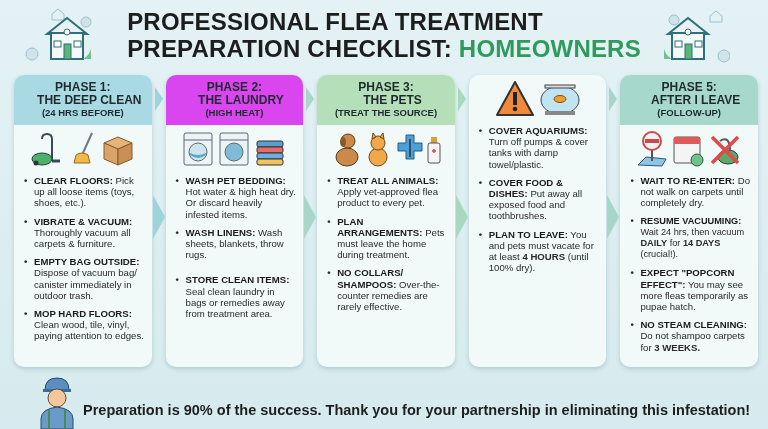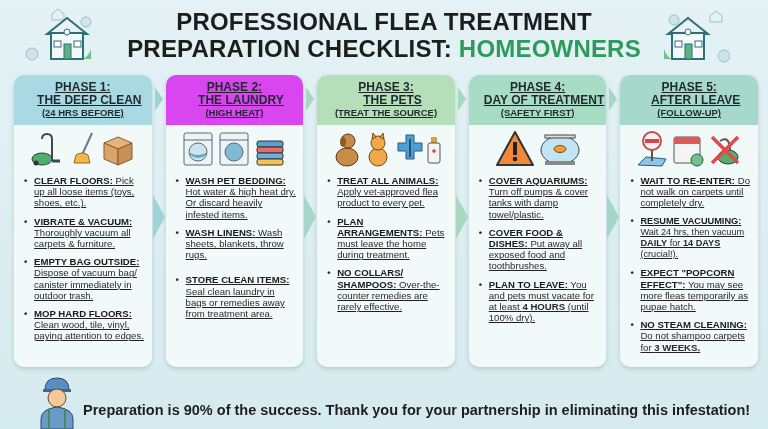--- a/index.html
+++ b/index.html
@@ -8,33 +8,33 @@
     font-family: "Liberation Sans", sans-serif;
     background: linear-gradient(180deg, #e4f2f5 0%, #dcedf1 60%, #d6ebef 100%);
     color: #222;
     position: relative;
   }
   .header {
     position: absolute; left: 0; top: 0; width: 768px; height: 70px;
     display: flex; align-items: center; justify-content: center;
   }
   .title {
-    text-align: center; font-weight: 700; font-size: 24px; line-height: 27px;
+    text-align: left; font-weight: 700; font-size: 24px; line-height: 27px;
     letter-spacing: 0.2px; color: #1d1d1d;
   }
   .title .accent { color: #2e9a5c; }
   .house {
     position: absolute; top: 6px; width: 70px; height: 60px;
   }
   .house.left { left: 22px; }
   .house.right { left: 660px; }
 
   .cards {
     position: absolute; left: 14px; top: 75px; width: 744px; height: 292px;
-    display: flex; gap: 14px; text-decoration: underline;
+    display: flex; gap: 14px;
   }
   .card {
     position: relative; width: 138px; height: 292px; border-radius: 10px;
     background: #f1f9f9; box-shadow: 0 2px 4px rgba(60,110,120,0.25);
     overflow: visible;
   }
   .card .head {
     height: 50px; border-radius: 10px 10px 0 0;
     display: flex; flex-direction: column; align-items: center; justify-content: center;
     text-align: center; font-weight: 700; color: #1e2a2e;
@@ -205,25 +205,20 @@
     <ul>
       <li><span class="t">TREAT ALL ANIMALS:</span> <span>Apply vet-approved flea product to every pet.</span></li>
       <li><span class="t">PLAN ARRANGEMENTS:</span> <span>Pets must leave the home during treatment.</span></li>
       <li><span class="t">NO COLLARS/ SHAMPOOS:</span> <span>Over-the-counter remedies are rarely effective.</span></li>
     </ul>
     <div class="arrow top" style="border-left-color:#a8d8c0"></div>
     <div class="arrow" style="border-left-color:#a8d8c0"></div>
   </div>
 
   <div class="card">
-    <div class="head" style="background:#a8dcc4">
-      <div class="l1">PHASE 4:</div>
-      <div class="l2">DAY OF TREATMENT</div>
-      <div class="l3">(SAFETY FIRST)</div>
-    </div>
     <div class="icons">
       <svg width="40" height="38" viewBox="0 0 40 38">
           <polygon points="20,2 38,35 2,35" fill="#f08a3a" stroke="#333" stroke-width="2" stroke-linejoin="round"></polygon>
           <rect x="18" y="12" width="4" height="13" fill="#222"></rect>
           <circle cx="20" cy="29" r="2.3" fill="#222"></circle>
         </svg>
       <svg width="42" height="36" viewBox="0 0 42 36">
           <ellipse cx="21" cy="19" rx="19" ry="14" fill="#bfe4f2" stroke="#444"></ellipse>
           <rect x="6" y="4" width="30" height="3" fill="#ddd" stroke="#444"></rect>
           <ellipse cx="21" cy="18" rx="6" ry="3.5" fill="#f0a030" stroke="#804a10"></ellipse>

